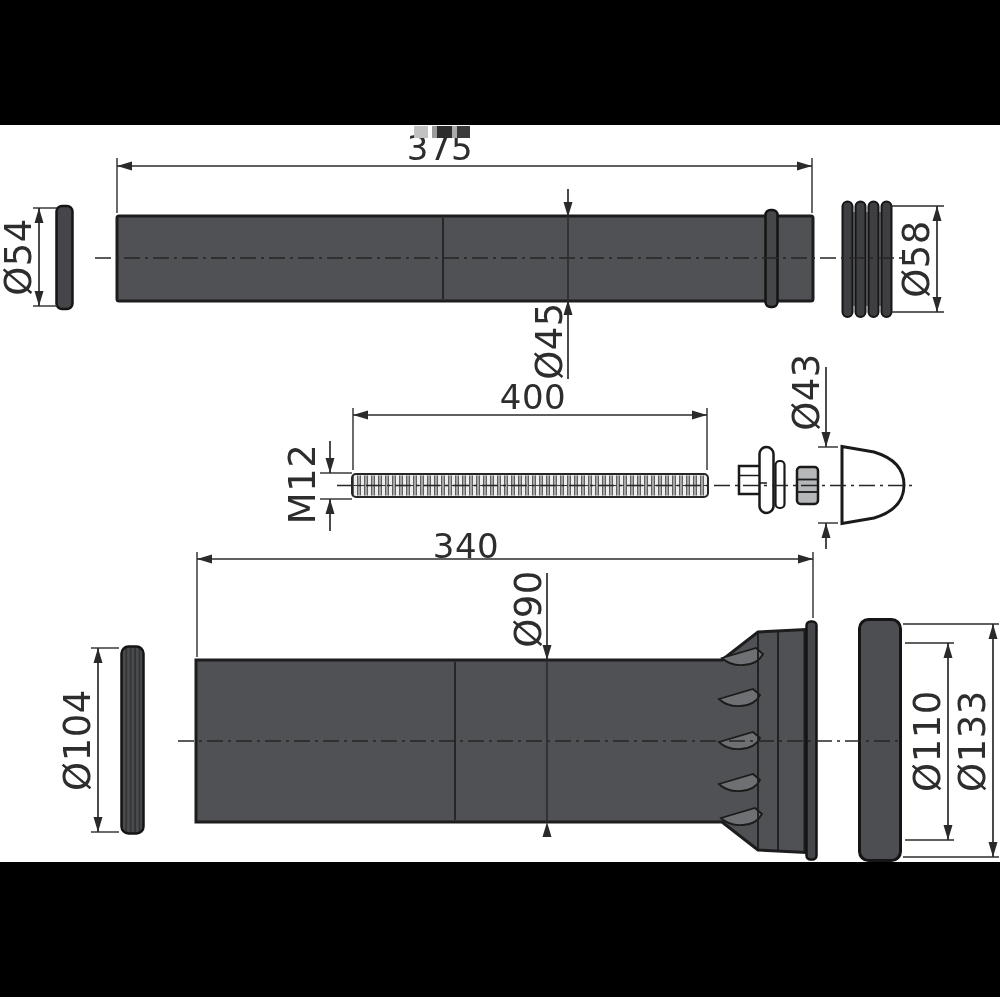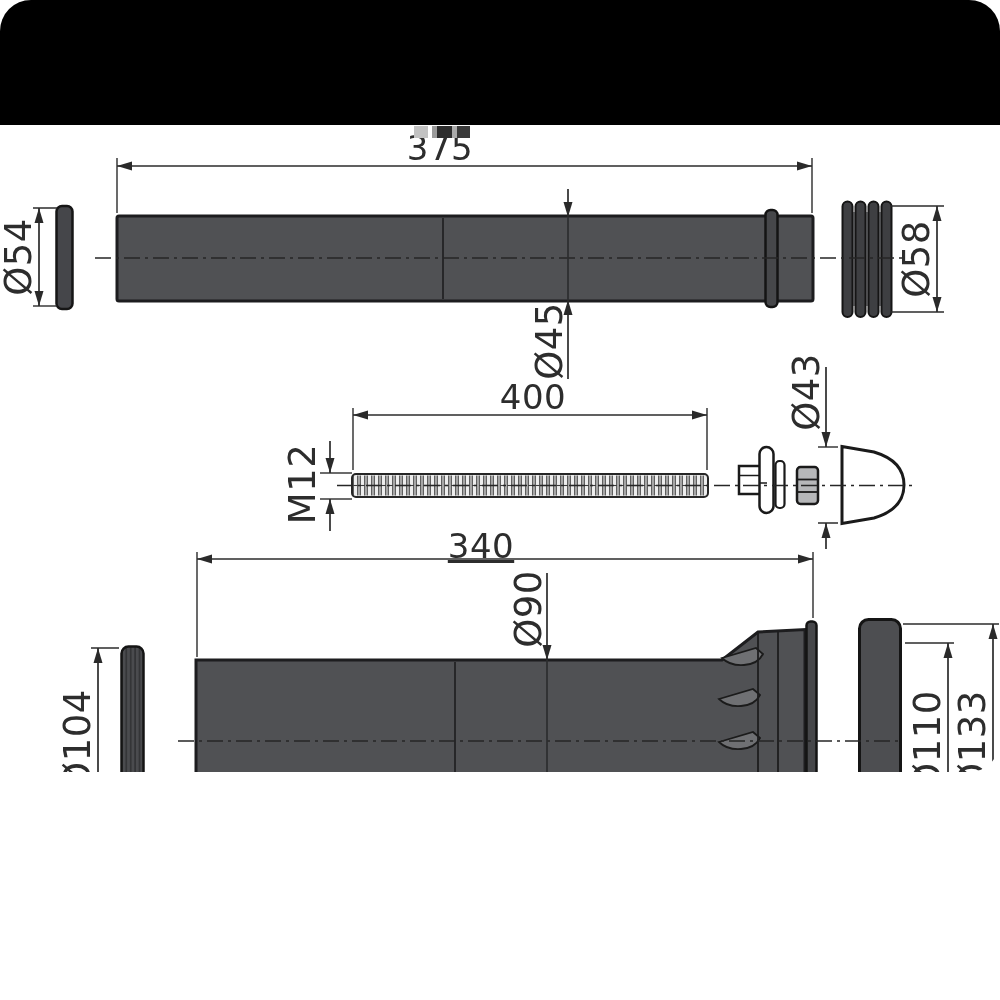--- a/index.html
+++ b/index.html
@@ -1,17 +1,17 @@
 <!DOCTYPE html>
 <html><head>
 <meta charset="utf-8">
 <style>
   html,body{margin:0;padding:0;background:#fff;}
-  #stage{position:relative;width:1000px;height:772px;background:#ffffff;overflow:hidden;
-         font-family:"DejaVu Sans", sans-serif;border-radius:31px;}
+  #stage{position:relative;width:1000px;height:1000px;background:#ffffff;overflow:hidden;
+         font-family:"DejaVu Sans", sans-serif;}
   .band{position:absolute;left:0;width:1000px;background:#000;}
   #band-top{top:0;height:125px;}
   #band-bottom{top:862px;height:135px;}
   svg{position:absolute;left:0;top:0;}
   .lbl{position:absolute;color:#2d2d2d;font-size:34px;line-height:1;white-space:nowrap;
        transform:translate(-50%,-50%);letter-spacing:0.5px;}
   .lbl.vert{font-size:37px;transform:translate(-50%,-50%) rotate(-90deg);}
   .dim{stroke:#2b2b2b;stroke-width:1.7;fill:none;}
   .ext{stroke:#2b2b2b;stroke-width:1.4;fill:none;}
   .cl{stroke:#262626;stroke-width:1.6;fill:none;stroke-dasharray:16 5 3 5;}
@@ -187,21 +187,21 @@
 
   <div class="lbl" style="left:440px;top:148px;">375</div>
   <div class="lbl vert" style="left:18px;top:257px;">Ø54</div>
   <div class="lbl vert" style="left:549px;top:341px;">Ø45</div>
   <div class="lbl vert" style="left:916px;top:259px;">Ø58</div>
 
   <div class="lbl" style="left:533px;top:397px;">400</div>
   <div class="lbl vert" style="left:302px;top:484px;">M12</div>
   <div class="lbl vert" style="left:806px;top:392px;">Ø43</div>
 
-  <div class="lbl" style="left:481px;top:546px;text-decoration:underline;">340</div>
+  <div class="lbl" style="left:466px;top:546px;">340</div>
   <div class="lbl vert" style="left:528px;top:609px;">Ø90</div>
   <div class="lbl vert" style="left:77px;top:740px;">Ø104</div>
   <div class="lbl vert" style="left:927px;top:741px;">Ø110</div>
   <div class="lbl vert" style="left:972px;top:741px;">Ø133</div>
 
   <div id="artifact">
     <span style="width:14px;background:#c2c2c2;"></span>
     <span style="width:4px;background:#ffffff;"></span>
     <span style="width:5px;background:#9b9b9b;"></span>
     <span style="width:15px;background:#2d2d2d;"></span>

